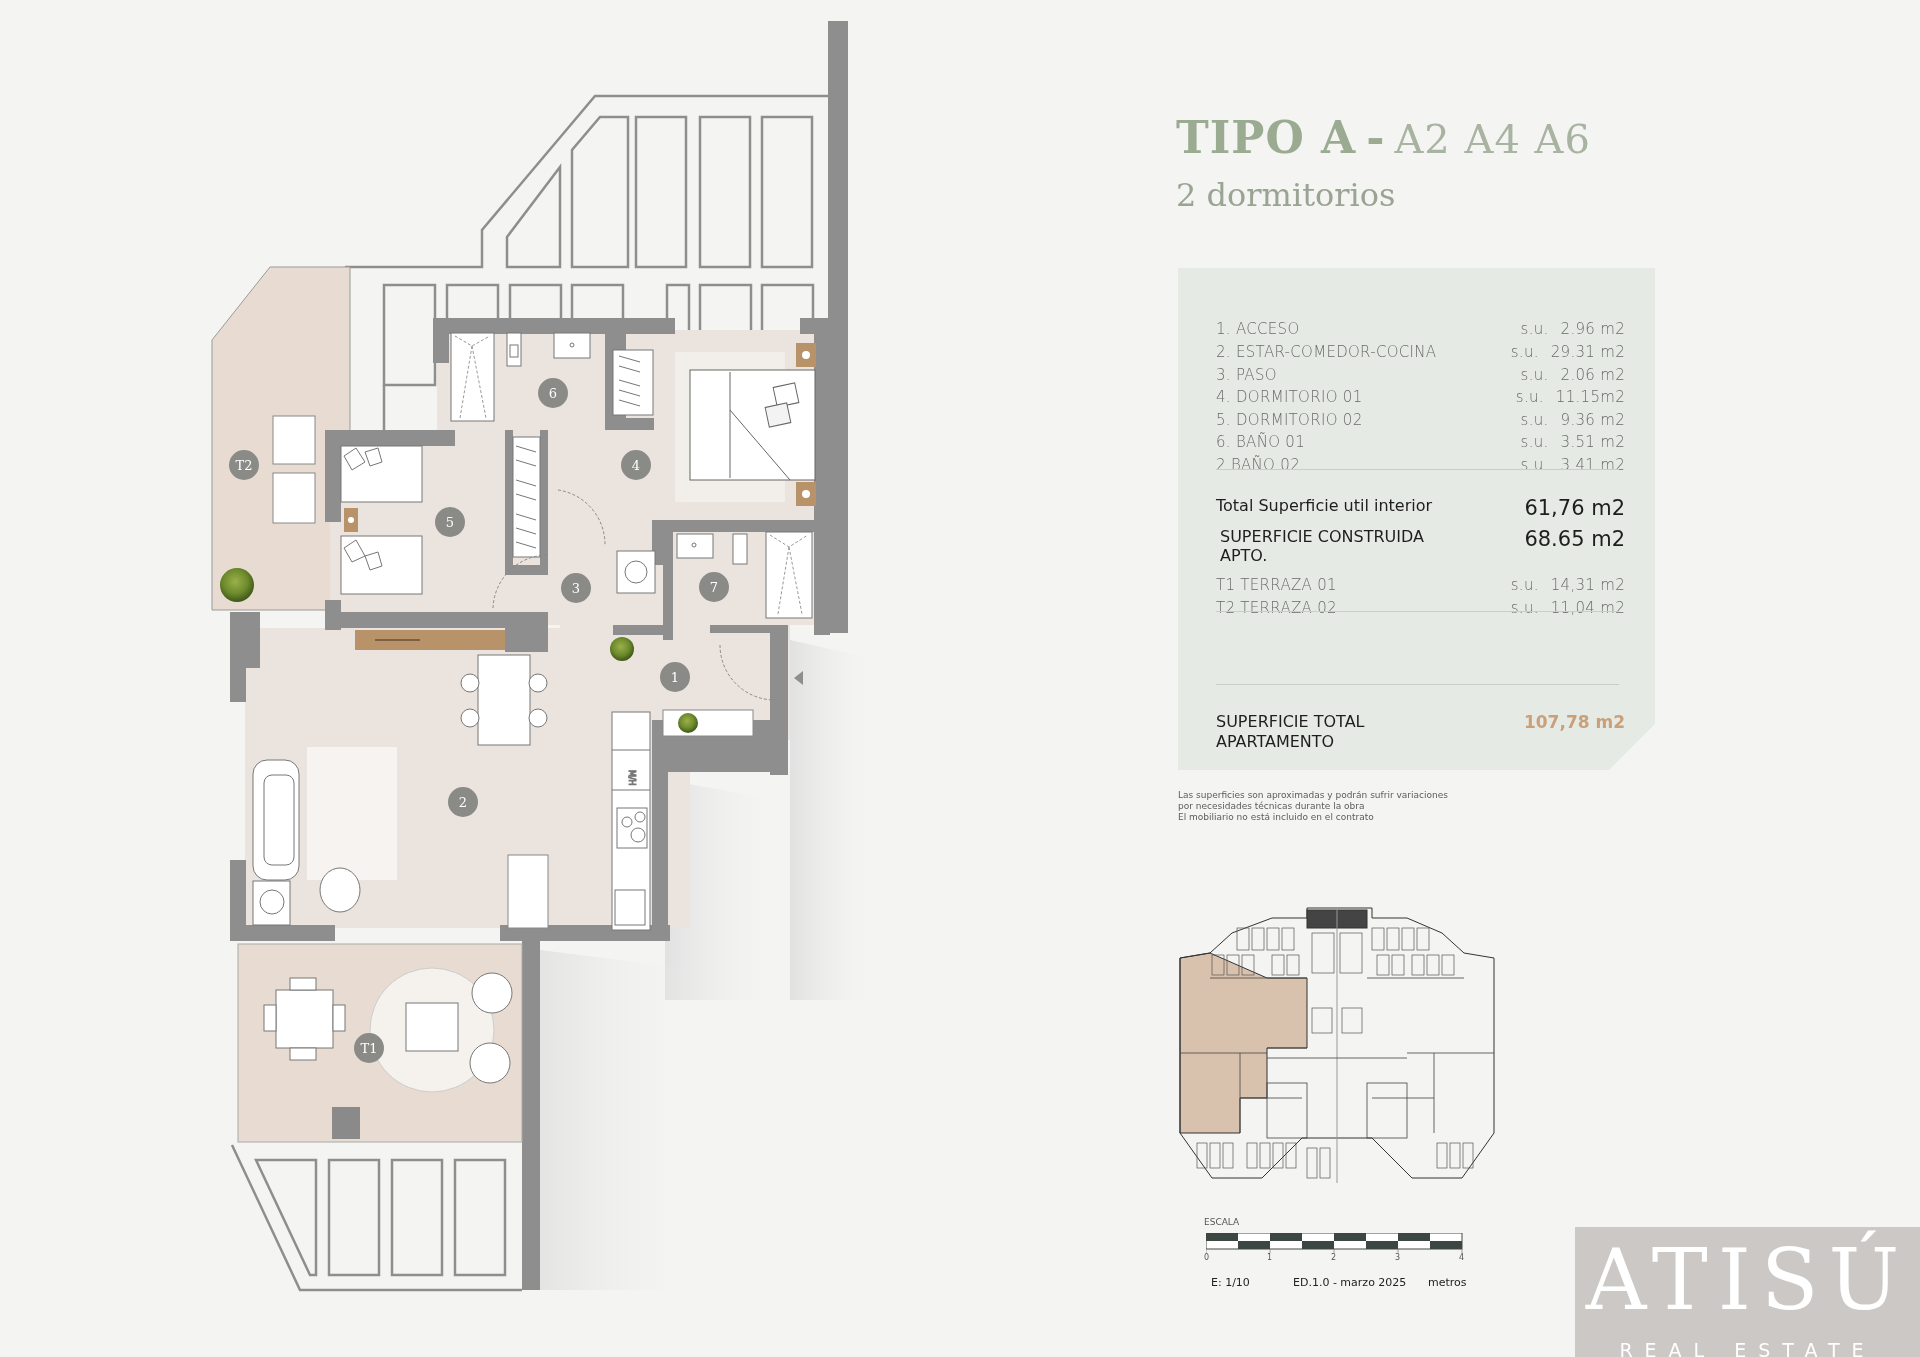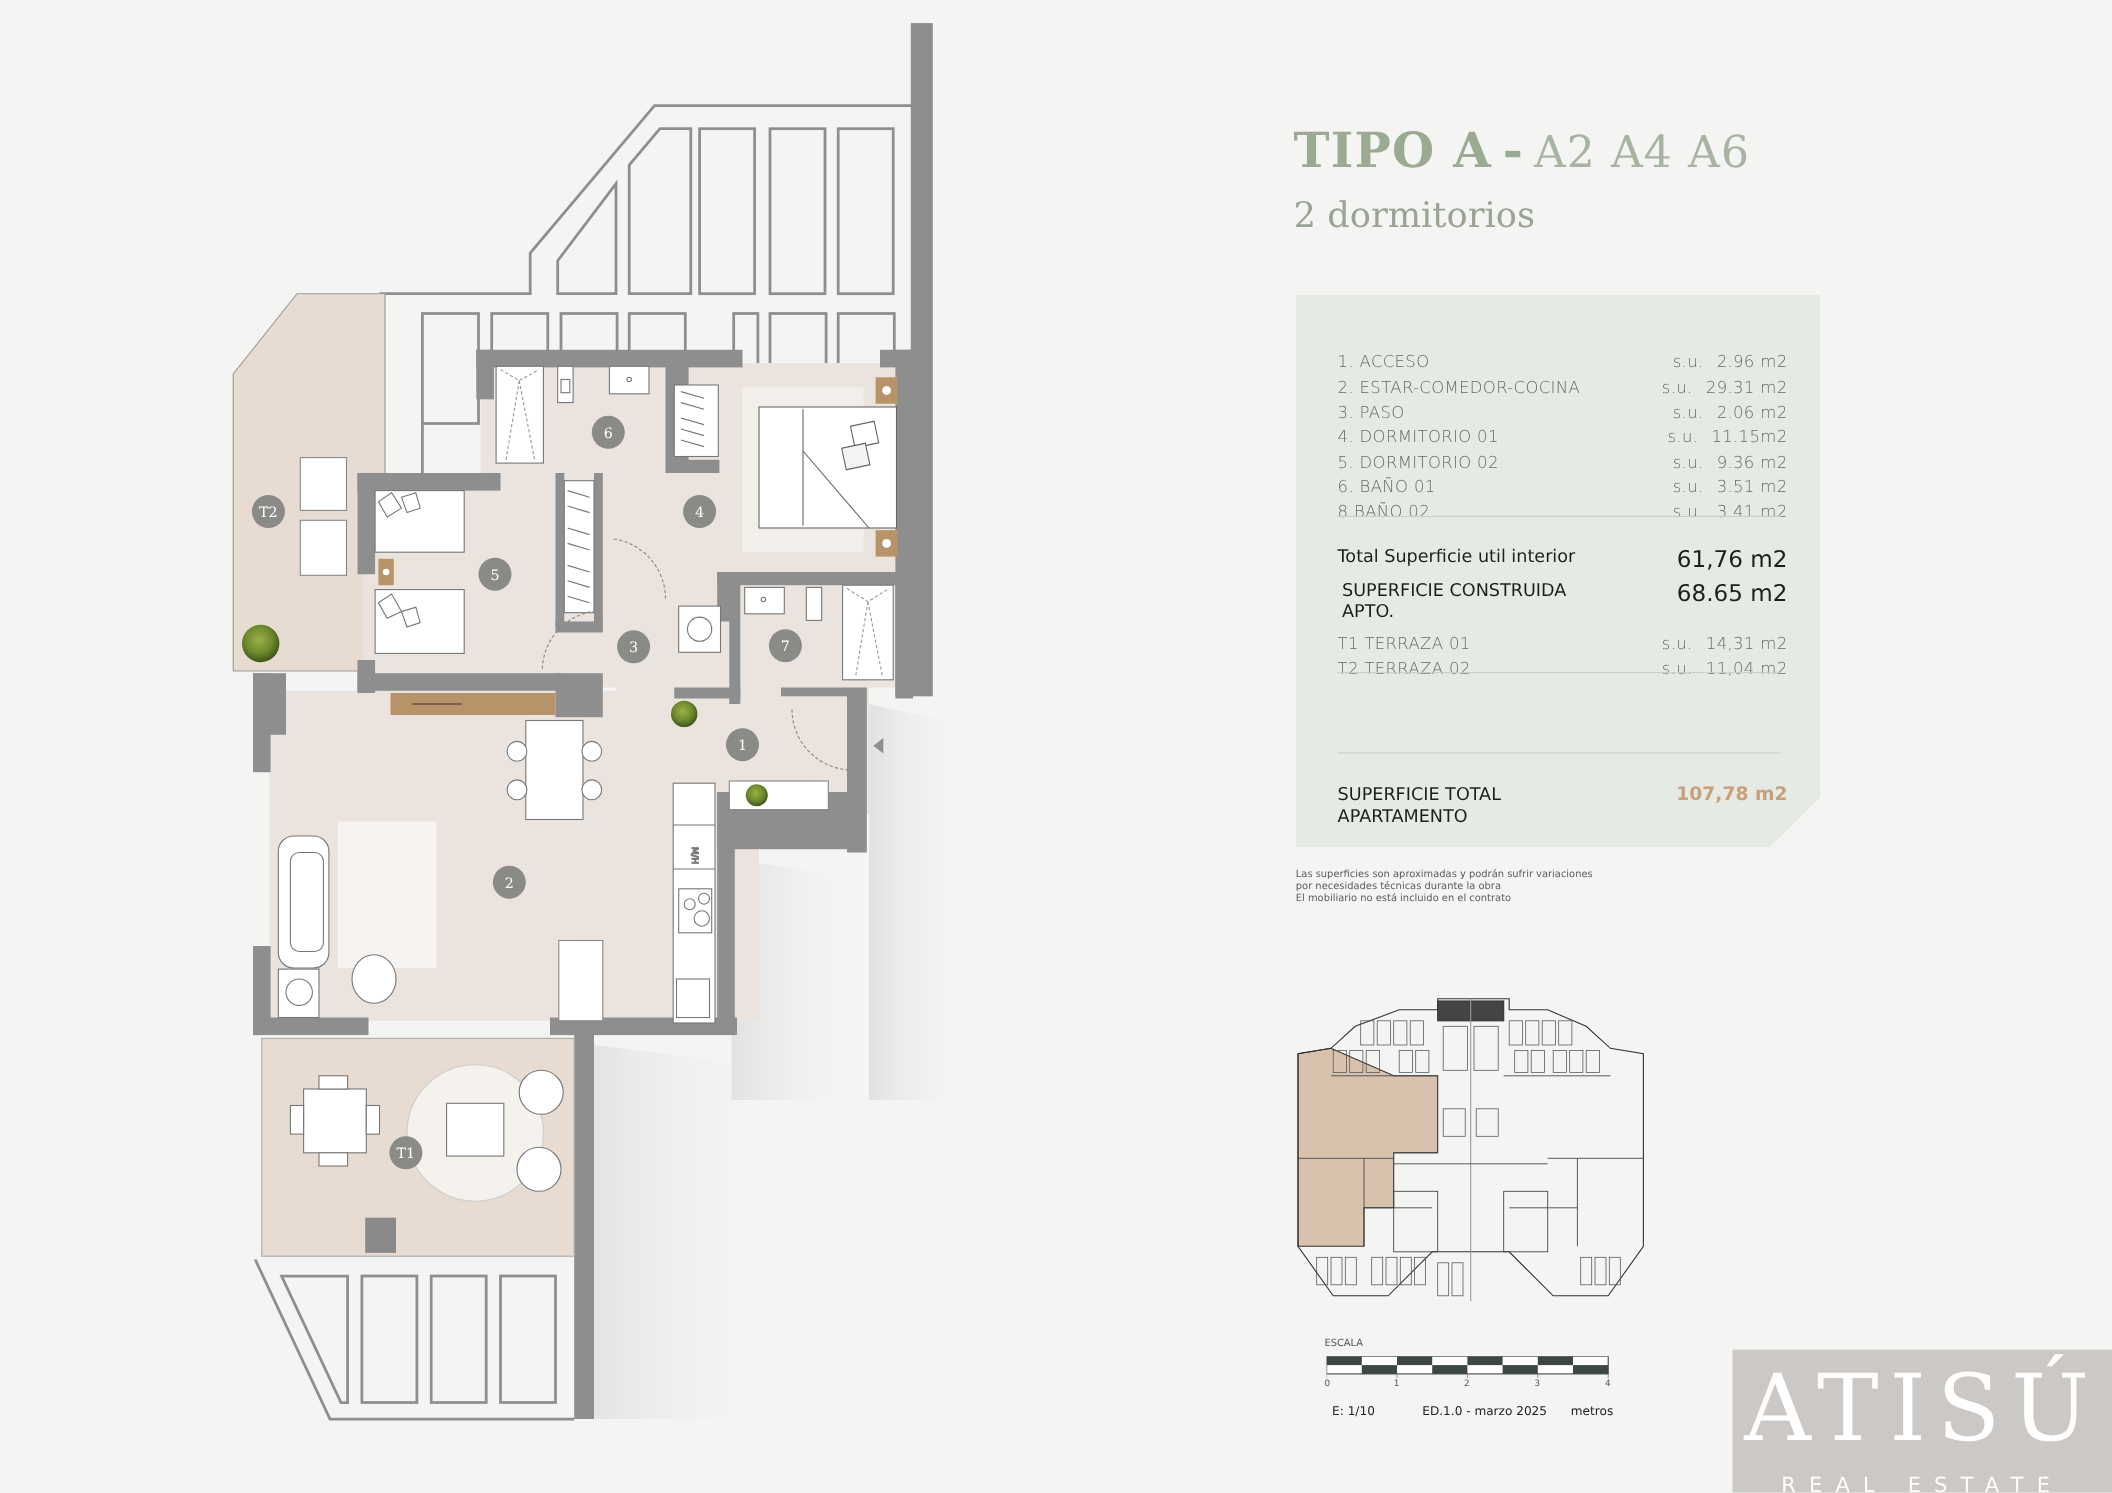--- a/index.html
+++ b/index.html
@@ -339,21 +339,21 @@
       </span>
     </div>
   <div class="row room" style="top:147px">
       <span>6. BAÑO 01</span>
       <span class="val">
         <span class="su">s.u.</span>
         <span class="num">3.51 m2</span>
       </span>
     </div>
   <div class="row room" style="top:170px">
-      <span>8.BAÑO 02</span>
+      <span>2.BAÑO 02</span>
       <span class="val">
         <span class="su">s.u.</span>
         <span class="num">3.41 m2</span>
       </span>
     </div>
 
   <div class="sep" style="top:201px"></div>
 
   <div class="row total" style="top:210px">
       <span>Total Superficie util interior</span>

